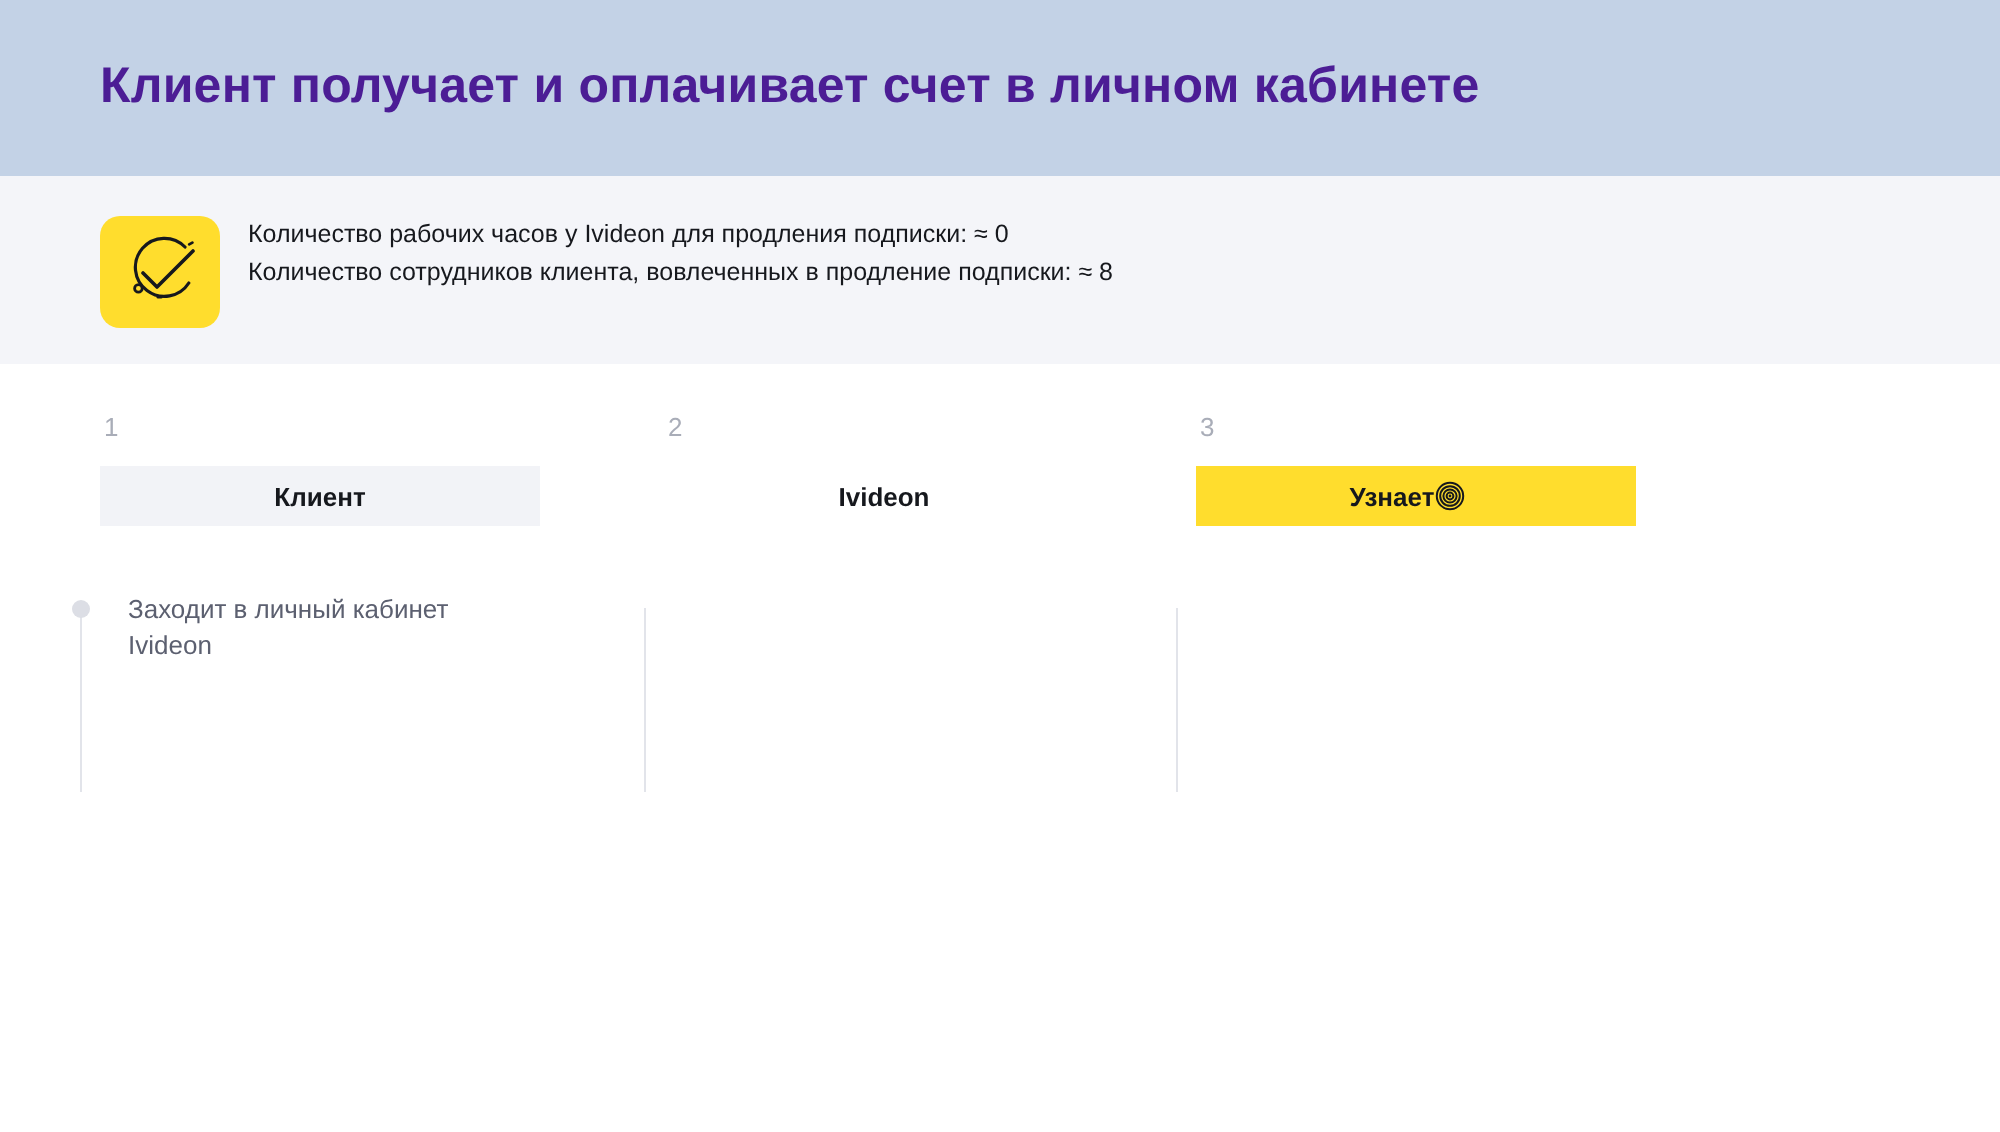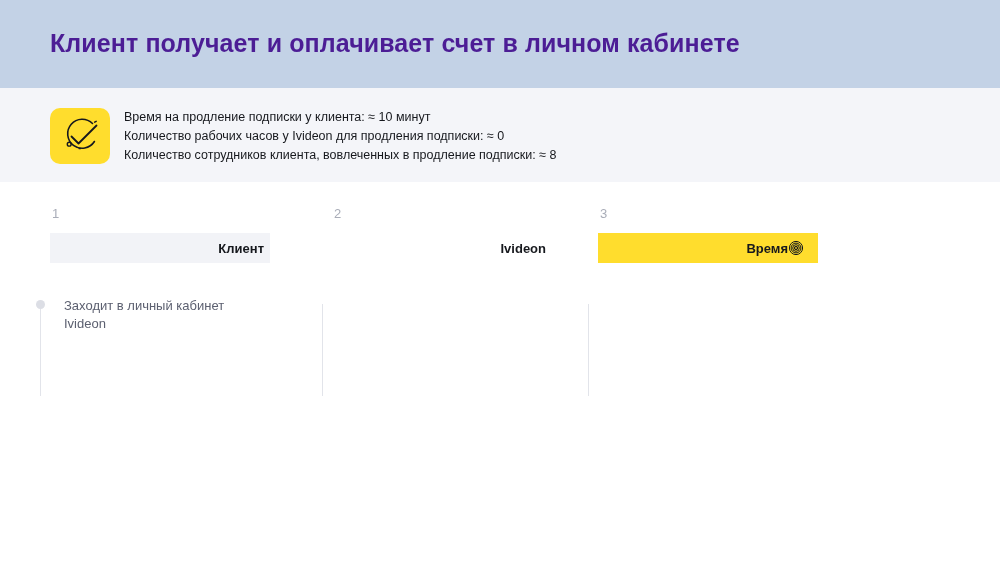--- a/index.html
+++ b/index.html
@@ -96,21 +96,21 @@
 
   .step-chip {
     position: absolute;
     left: 0;
     top: 33px;
     width: 208px;
     height: 30px;
     padding: 0 6px 0 6px;
     display: flex;
     align-items: center;
-    justify-content: flex-end;
+    justify-content: center;
     box-sizing: content-box;
   }
   .chip-gray   { background: #f2f3f7; }
   .chip-plain  { background: transparent; }
   .chip-yellow { background: #ffdd2d; }
 
   .chip-label {
     font-size: 13px;
     font-weight: 700;
     color: #16181d;
@@ -178,21 +178,20 @@
     <path d="M 21.5 28.5 L 28.5 35.5 L 46.5 17.5" fill="none" stroke="#16181d" stroke-width="1.8" stroke-linecap="round" stroke-linejoin="round"></path>
 
     <circle cx="19.2" cy="36.2" r="1.9" fill="none" stroke="#16181d" stroke-width="1.4"></circle>
 
     <path d="M 44.6 14.2 L 46.2 13.3" stroke="#16181d" stroke-width="1.4" stroke-linecap="round"></path>
     <path d="M 29.0 40.6 L 30.6 40.6" stroke="#16181d" stroke-width="1.4" stroke-linecap="round"></path>
   </svg>
 </div>
 
 <div class="stats-list">
-  <div class="stat-line">Время на продление подписки у клиента: ≈ 10 минут</div>
   <div class="stat-line">Количество рабочих часов у Ivideon для продления подписки: ≈ 0</div>
   <div class="stat-line">Количество сотрудников клиента, вовлеченных в продление подписки: ≈ 8</div>
 </div>
 
 <div class="steps">
 
   <div class="step step-1">
     <div class="step-number">1</div>
     <div class="step-chip chip-gray">
       <span class="chip-label">Клиент</span>
@@ -213,21 +212,21 @@
       <span class="chip-label">Ivideon</span>
     </div>
     <div class="bullets">
       <div class="connector" style="height:92px"></div>
     </div>
   </div>
 
   <div class="step step-3">
     <div class="step-number">3</div>
     <div class="step-chip chip-yellow" style="width:208px">
-      <span class="chip-label">Время</span>
+      <span class="chip-label">Узнает</span>
       <span class="chip-icon">
         <svg width="16" height="16" viewBox="0 0 16 16">
           <circle cx="8" cy="8" r="6.6" fill="none" stroke="#16181d" stroke-width="1"></circle>
           <circle cx="8" cy="8" r="4.9" fill="none" stroke="#16181d" stroke-width="1"></circle>
           <circle cx="8" cy="8" r="3.3" fill="none" stroke="#16181d" stroke-width="1"></circle>
           <circle cx="8" cy="8" r="1.7" fill="none" stroke="#16181d" stroke-width="1"></circle>
           <circle cx="8" cy="8" r="0.7" fill="#16181d"></circle>
         </svg>
       </span>
     </div>

